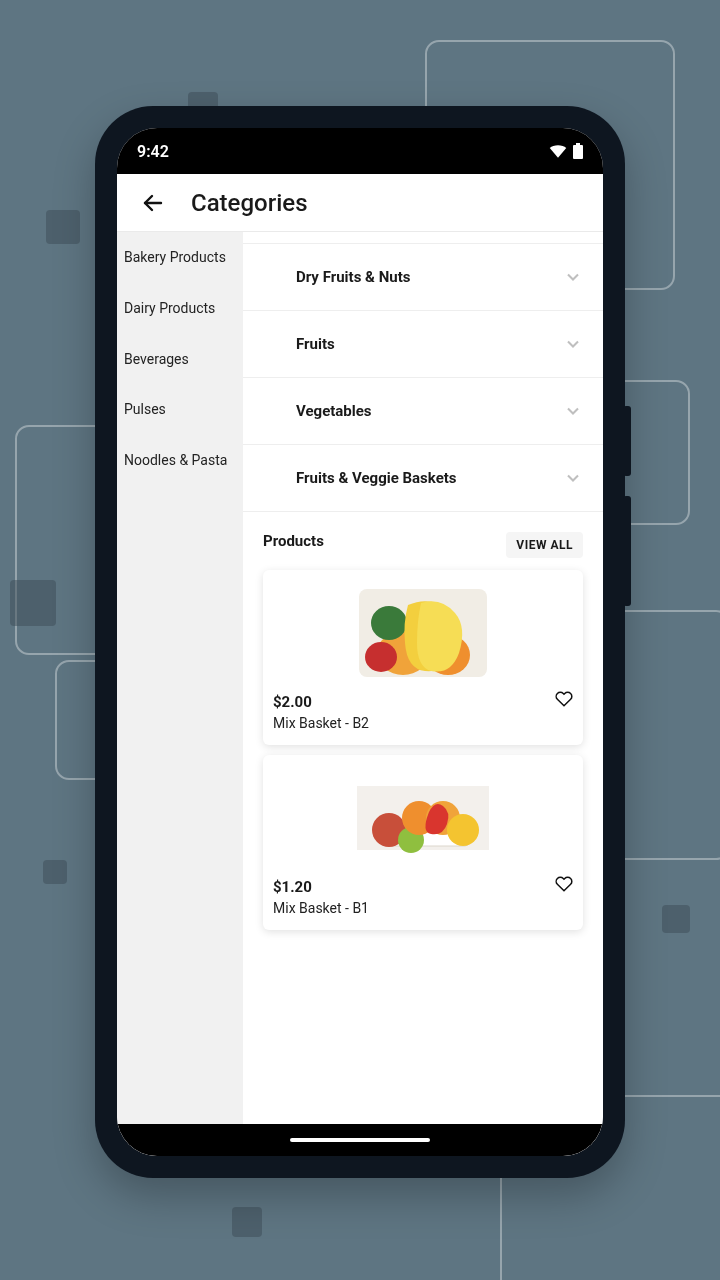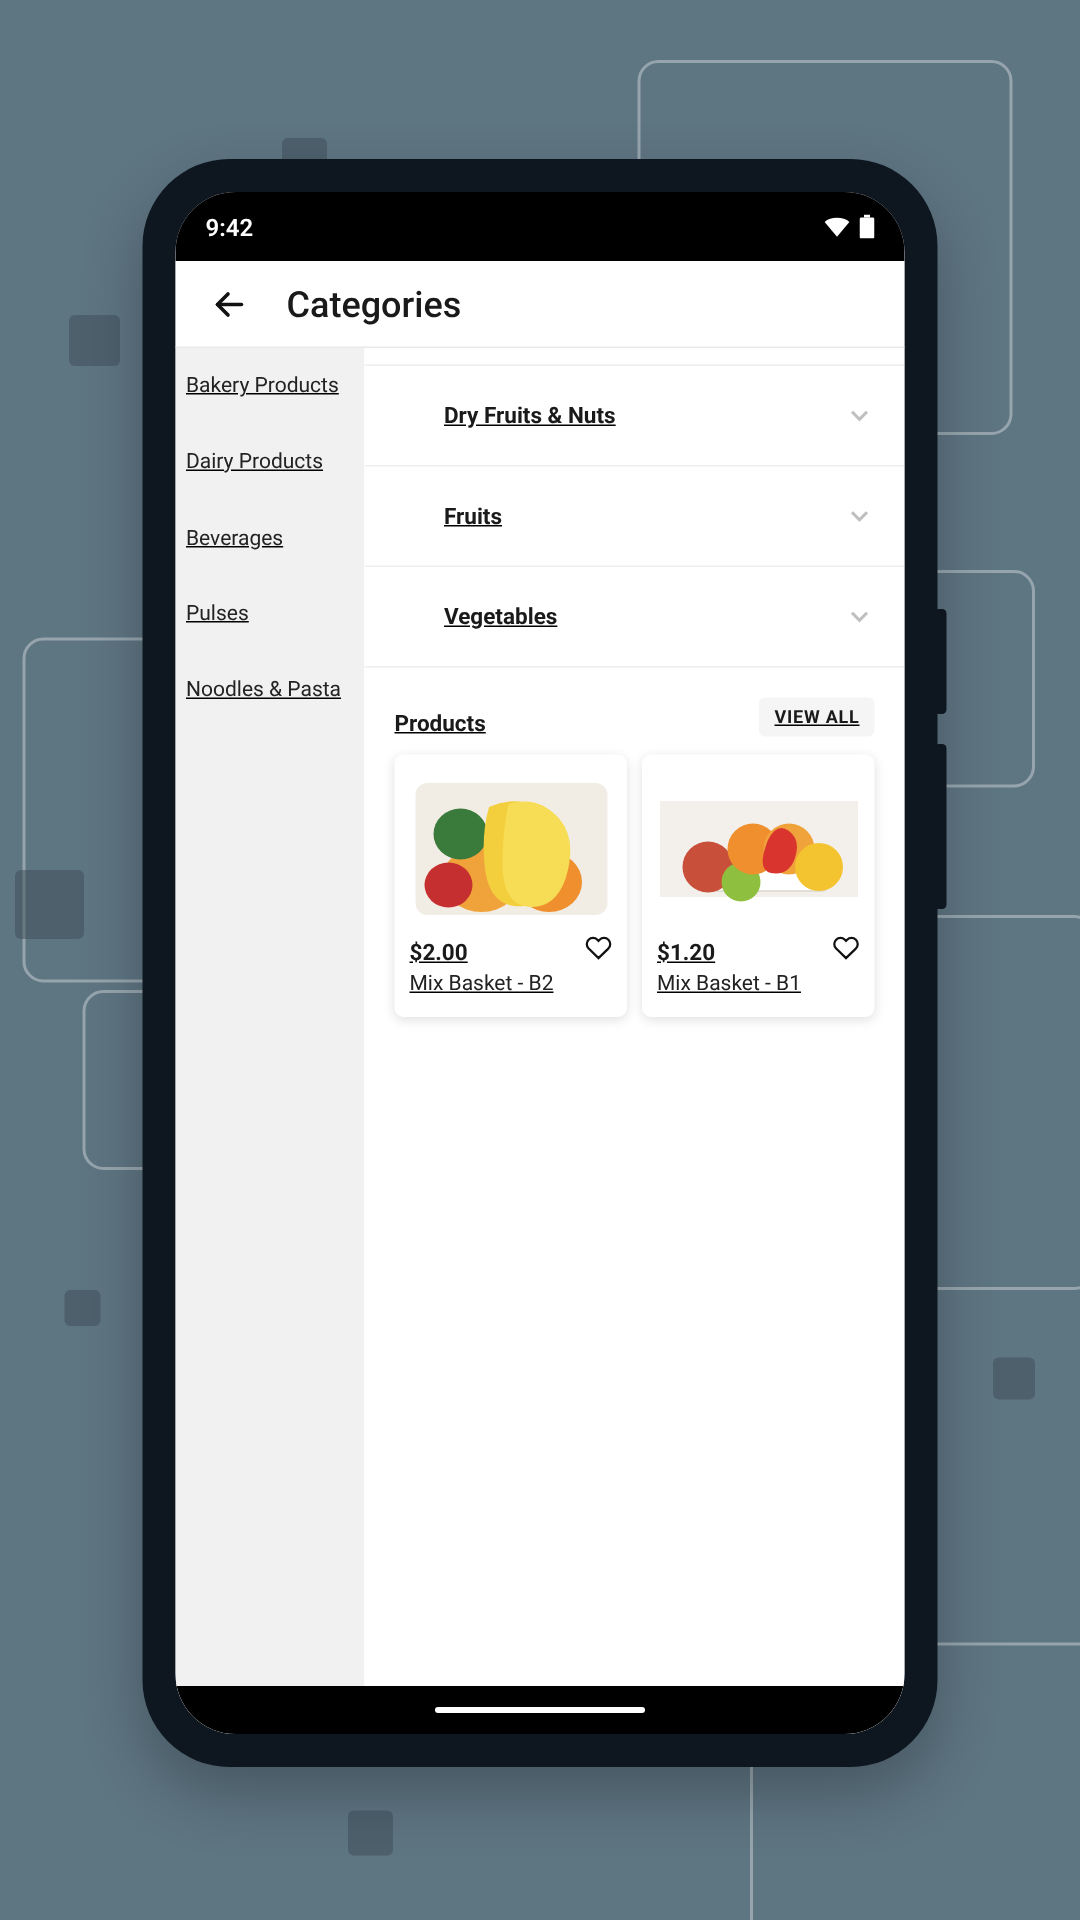--- a/index.html
+++ b/index.html
@@ -72,21 +72,21 @@
       background: #fff;
       border-bottom: 1px solid #eaeaea;
     }
     .back-btn {
       width: 40px; height: 40px;
       display: flex; align-items: center; justify-content: center;
       background: transparent; border: none; cursor: pointer;
     }
     .page-title { font-size: 24px; font-weight: 500; color: #1a1a1a; margin-left: 18px; }
     
-    .content { display: flex; height: calc(100% - 104px); text-decoration: underline; }
+    .content { display: flex; height: calc(100% - 104px); }
     .sidebar {
       width: 126px;
       background: #f1f1f1;
       overflow-y: auto;
     }
     .sidebar-item {
       padding: 17px 7px;
       font-size: 14px;
       color: #232323;
       cursor: pointer;
@@ -99,36 +99,36 @@
       display: flex;
       align-items: center;
       justify-content: space-between;
       padding: 23px 20px;
       border-bottom: 1px solid #eee;
       cursor: pointer;
     }
     .acc-label { font-size: 15px; font-weight: 700; color: #1a1a1a; margin-left: 33px; }
     .chevron { color: #bfbfbf; }
     .products-header {
-      display: flex; align-items: flex-end; justify-content: space-between;
+      display: flex; align-items: flex-start; justify-content: space-between;
       padding: 20px 20px 12px 20px;
     }
     .products-title { font-size: 15px; font-weight: 700; color: #1a1a1a; }
     .view-all {
       background: #f5f5f5;
       border: none;
       padding: 6px 10px;
       font-size: 12px;
       font-weight: 700;
       letter-spacing: 0.5px;
       color: #1a1a1a;
       border-radius: 4px;
       cursor: pointer;
     }
-    .product-row { display: flex; gap: 10px; padding: 0 20px 20px 20px; }
+    .product-row { display: flex; gap: 10px; padding: 0 20px 20px 20px; flex-direction: column; }
     .product-card {
       flex: 1;
       background: #fff;
       border-radius: 6px;
       box-shadow: 0 2px 8px rgba(0,0,0,0.12);
       overflow: hidden;
     }
     .product-img { width: 100%; height: 105px; display: flex; align-items: center; justify-content: center; margin: 10px 0 8px 0; }
     .product-meta { padding: 0 10px 14px 10px; position: relative; }
     .price { font-size: 15px; font-weight: 700; color: #1a1a1a; }
@@ -218,20 +218,26 @@
           <svg class="chevron" width="20" height="20" viewBox="0 0 24 24" fill="none" stroke="currentColor" stroke-width="2.5">
               <polyline points="6 9 12 15 18 9"></polyline>
             </svg>
         </div>
         <div class="acc-item">
           <span class="acc-label">Vegetables</span>
           <svg class="chevron" width="20" height="20" viewBox="0 0 24 24" fill="none" stroke="currentColor" stroke-width="2.5">
               <polyline points="6 9 12 15 18 9"></polyline>
             </svg>
         </div>
+        <div class="acc-item">
+          <span class="acc-label">Fruits &amp; Veggie Baskets</span>
+          <svg class="chevron" width="20" height="20" viewBox="0 0 24 24" fill="none" stroke="currentColor" stroke-width="2.5">
+              <polyline points="6 9 12 15 18 9"></polyline>
+            </svg>
+        </div>
 
         <div class="products-header">
           <span class="products-title">Products</span>
           <button class="view-all">VIEW ALL</button>
         </div>
 
         <div class="product-row">
           <div class="product-card">
             <div class="product-img">
               <svg width="140" height="100" viewBox="0 0 140 100">

